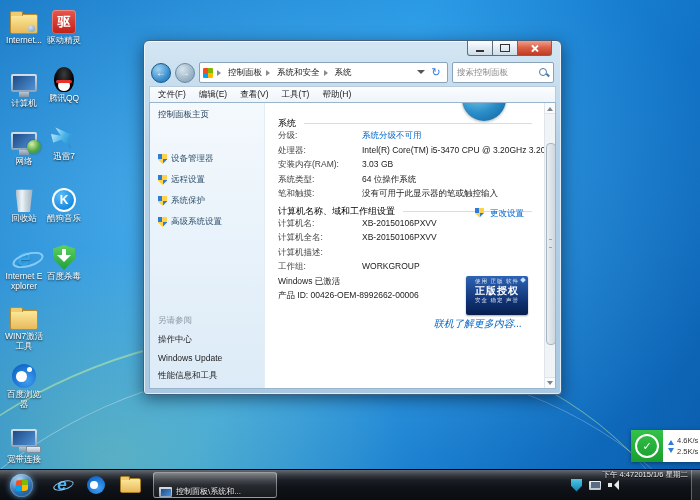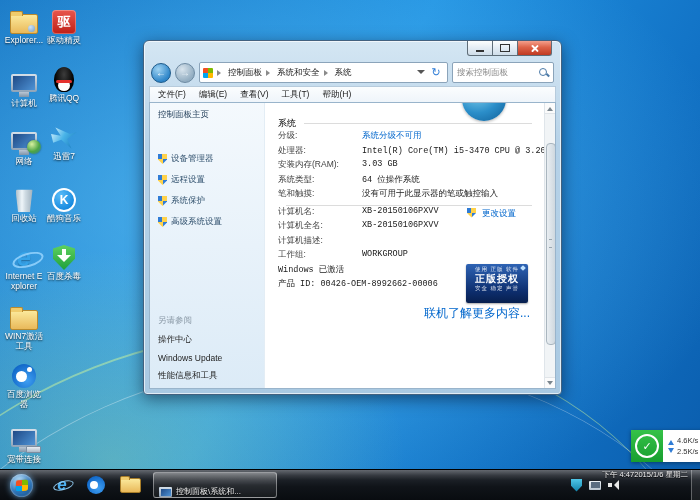--- a/index.html
+++ b/index.html
@@ -87,31 +87,31 @@
   .sb-see .it{color:#222;margin-bottom:7px;cursor:pointer;}
 
   .main{flex:1;position:relative;overflow:hidden;padding:12px 12px 0 13px;font-size:8.5px;color:#1a1a1a;}
   .orb{position:absolute;right:38px;top:-26px;width:44px;height:44px;border-radius:50%;background:radial-gradient(circle at 35% 28%,#8fdcf4,#2b8ec9 55%,#0f5d96);box-shadow:0 1px 3px rgba(0,0,0,.3);}
   .spark{position:absolute;right:34px;top:10px;width:4px;height:4px;background:#fff;transform:rotate(45deg);box-shadow:0 0 3px #fff;}
   .sec-h{display:flex;align-items:center;margin-top:9px;font-size:9px;color:#000;}
   .sec-h:first-child{margin-top:2px;}
   .sec-h .rule{flex:1;border-top:1px solid #dcdcdc;margin-left:8px;}
   .row{display:flex;height:14.5px;align-items:flex-start;}
   .lbl{width:84px;flex:none;color:#424242;}
-  .val{color:#1a1a1a;white-space:nowrap;font-family:Liberation Mono, monospace;}
+  .val{color:#1a1a1a;white-space:nowrap;}
   .link{color:#0066cc;cursor:pointer;}
   .sec{position:relative;}
-  .chg{position:absolute;right:16px;top:3px;display:flex;align-items:flex-start;gap:6px;}
+  .chg{position:absolute;right:8px;top:3px;display:flex;align-items:flex-start;gap:6px;}
   .act{position:relative;}
   .badge{position:absolute;right:4px;top:0;width:62px;height:37px;border-radius:2px;background:linear-gradient(#2e63b4,#0d2e6e 70%,#071f4e);color:#fff;text-align:center;box-shadow:0 1px 2px rgba(0,0,0,.35);padding-top:2px;}
   .badge .t{font-size:5.5px;opacity:.85;letter-spacing:1px;}
   .badge .m{font-size:10px;font-weight:bold;letter-spacing:1px;line-height:12px;}
   .badge .b{font-size:5.5px;opacity:.85;letter-spacing:1px;}
   .badge .star{position:absolute;right:3px;top:2px;width:4px;height:4px;background:#bfe2ff;transform:rotate(45deg);}
-  .learn{position:absolute;right:2px;top:41px;font-size:12px;}
+  .learn{position:absolute;right:10px;top:41px;font-size:10px;font-style:italic;}
 
   .sbar{width:10px;flex:none;background:#f1f4f6;border-left:1px solid #dfe5ea;position:relative;}
   .sarrow{position:absolute;left:0;width:10px;height:10px;background:#fbfbfb;display:flex;align-items:center;justify-content:center;}
   .sarrow.up{top:0;border-bottom:1px solid #e0e4e8;}
   .sarrow.dn{bottom:0;border-top:1px solid #e0e4e8;}
   .tri-up{width:0;height:0;border:3px solid transparent;border-bottom:4px solid #7b868e;margin-top:-2px;}
   .tri-dn{width:0;height:0;border:3px solid transparent;border-top:4px solid #7b868e;margin-bottom:-2px;}
   .thumb{position:absolute;left:1px;top:40px;width:8px;height:200px;border:1px solid #aab6bf;border-radius:4px;background:linear-gradient(90deg,#e9eef2,#cfd8df);}
   .thumb::after{content:"";position:absolute;left:1.5px;top:95px;width:3px;height:7px;border-top:1px solid #9aa6af;border-bottom:1px solid #9aa6af;}
 
@@ -156,21 +156,21 @@
 <div class="desktop">
   <div class="arc arc1"></div>
   <div class="arc arc2"></div>
 
   <div class="dicon" style="left:4px;top:4px">
     <div class="ig">
         <div class="ic-folder">
           <div class="person"></div>
         </div>
       </div>
-    <div class="ilabel">Explorer...</div>
+    <div class="ilabel">Internet...</div>
   </div>
   <div class="dicon" style="left:44px;top:4px">
     <div class="ig">
         <div class="ic-red">驱</div>
       </div>
     <div class="ilabel">驱动精灵</div>
   </div>
   <div class="dicon" style="left:4px;top:62px">
     <div class="ig" style="padding-bottom:5px">
         <div class="ic-pc">
@@ -348,20 +348,21 @@
             </div>
           <div class="row">
               <span class="lbl">笔和触摸:</span>
               <span class="val">没有可用于此显示器的笔或触控输入</span>
             </div>
         </div>
 
 
         <div class="sec">
           <div class="sec-h">
+              <span>计算机名称、域和工作组设置</span>
               <div class="rule"></div>
             </div>
           <div class="chg">
               <div class="shield"></div>
               <span class="link">更改设置</span>
             </div>
           <div class="row">
               <span class="lbl">计算机名:</span>
               <span class="val">XB-20150106PXVV</span>
             </div>

